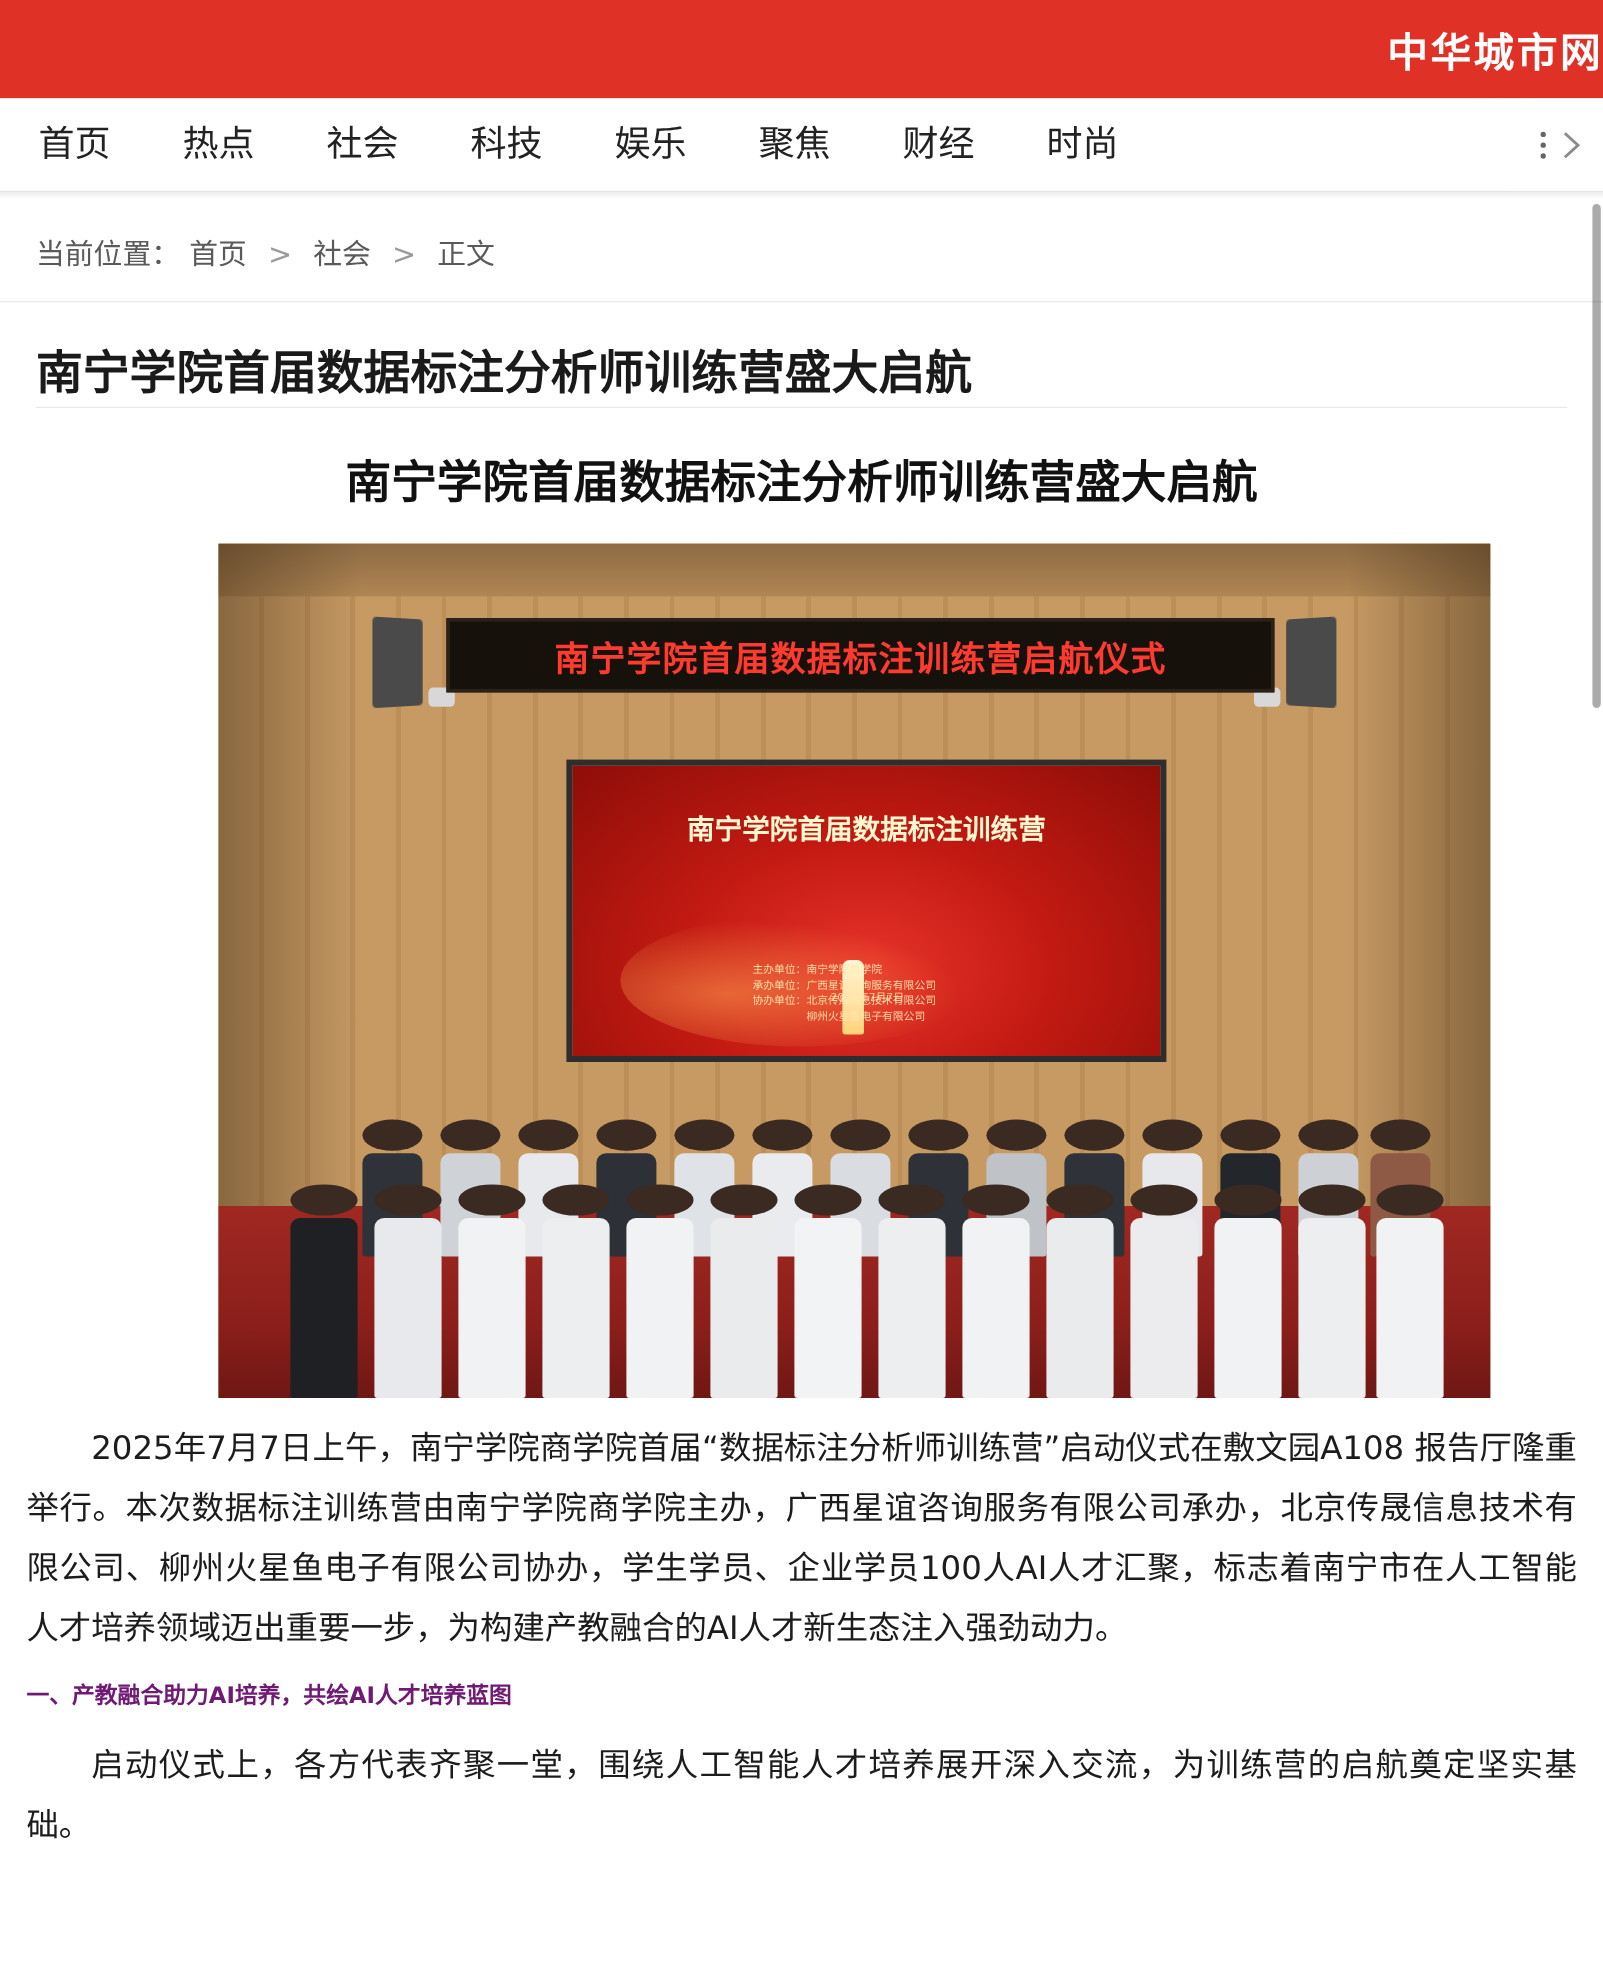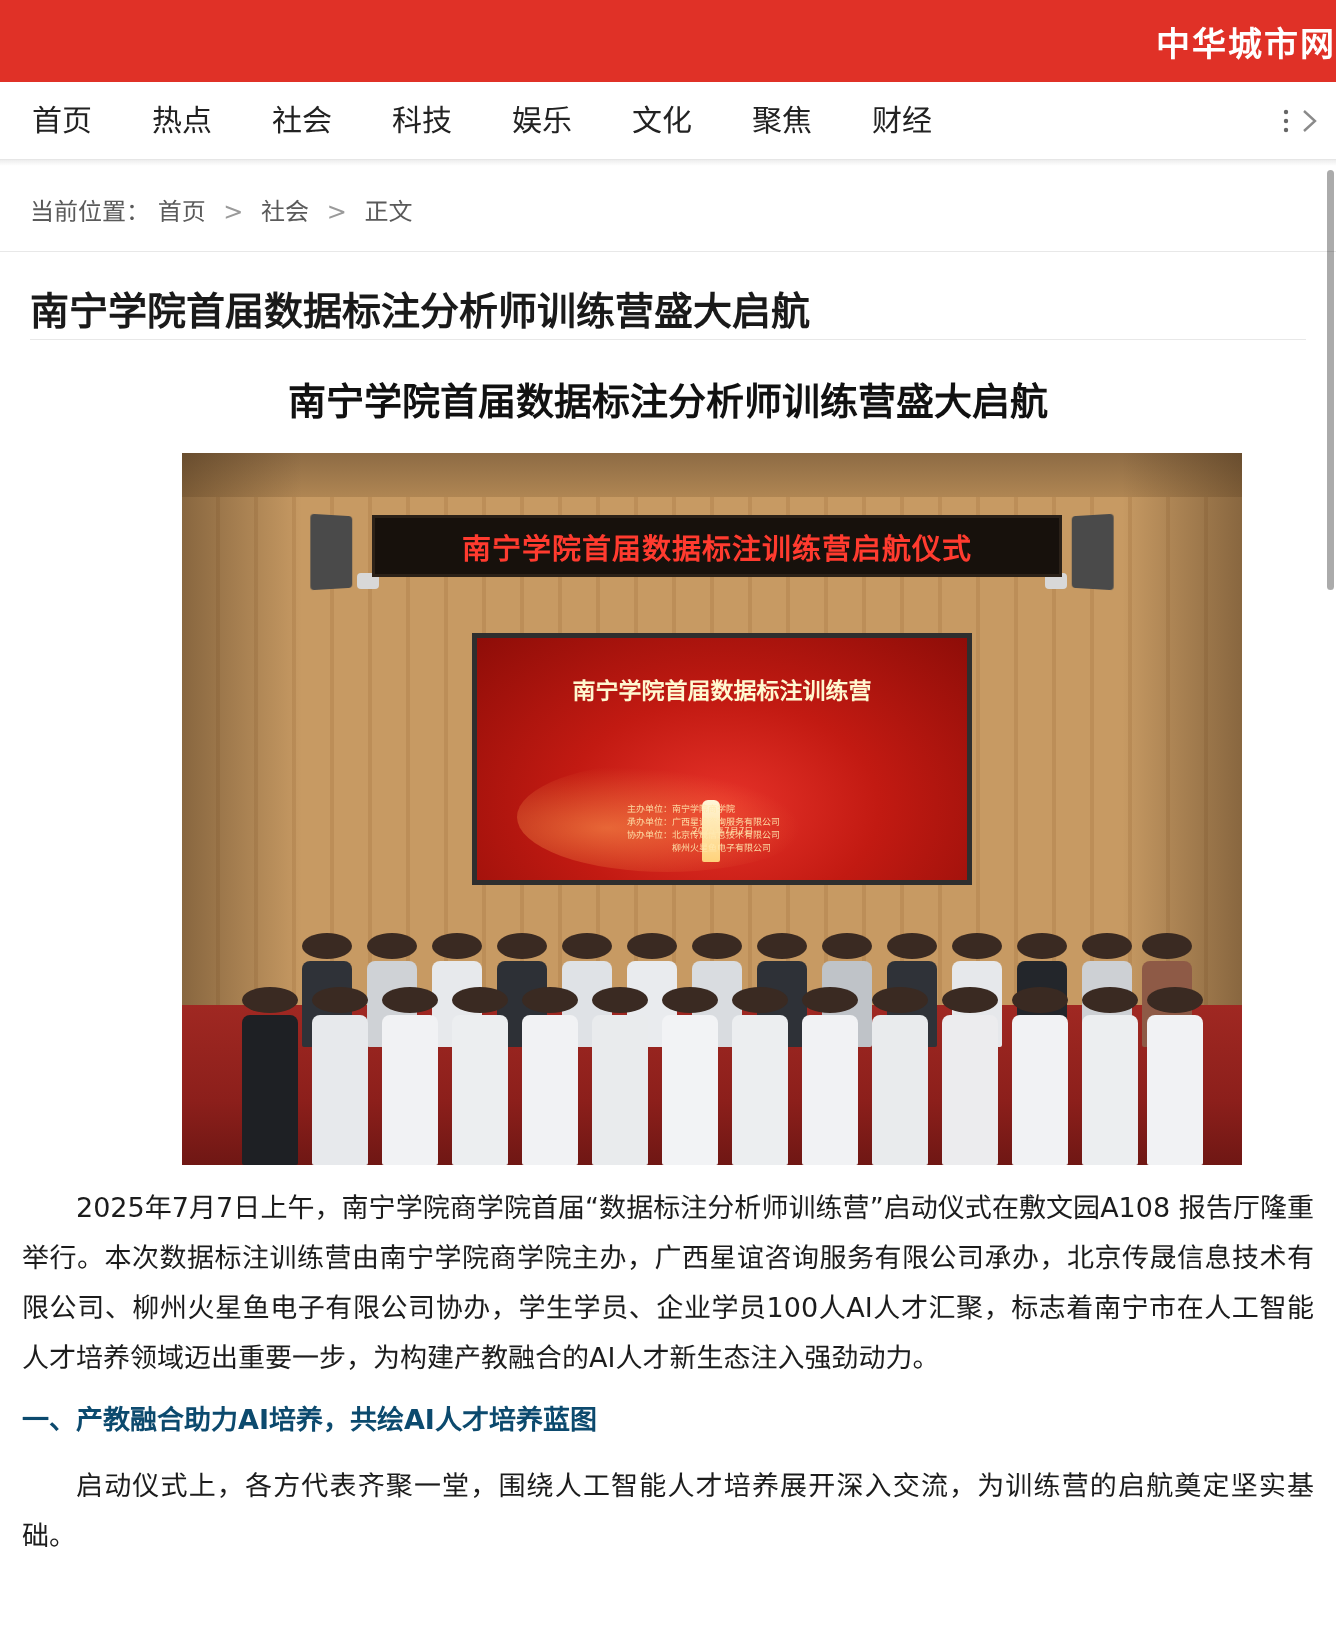--- a/index.html
+++ b/index.html
@@ -253,23 +253,23 @@
   p.para {
     font-size: 27px;
     line-height: 1.85;
     color: #1c1c1c;
     margin: 18px 0 0 0;
     text-align: justify;
     text-indent: 2em;
     font-family: "DejaVu Sans", "Liberation Sans", sans-serif;
   }
   h3.sub-heading {
-    font-size: 27px;
+    font-size: 19px;
     font-weight: 700;
-    color: #0c4a6e;
+    color: #701a75;
     margin: 14px 0 0 0;
     line-height: 1.7;
     font-family: "DejaVu Sans", "Liberation Sans", sans-serif;
   }
 
   
   .scrollbar-track {
     position: absolute;
     top: 0; right: 0;
     width: 10px; height: 1636px;
@@ -290,23 +290,23 @@
   <div class="site-logo">中华城市网</div>
 </header>
 
 <nav class="nav-bar">
   <div class="nav-scroll">
     <div class="nav-item">首页</div>
     <div class="nav-item">热点</div>
     <div class="nav-item">社会</div>
     <div class="nav-item">科技</div>
     <div class="nav-item">娱乐</div>
-    <div class="nav-item">文化</div>
     <div class="nav-item">聚焦</div>
     <div class="nav-item">财经</div>
+    <div class="nav-item">时尚</div>
   </div>
   <div class="nav-fade"></div>
   <div class="nav-more">
     <svg width="8" height="30" viewBox="0 0 8 30" aria-hidden="true">
       <circle cx="4" cy="6" r="2.2" fill="#666"></circle>
       <circle cx="4" cy="15" r="2.2" fill="#666"></circle>
       <circle cx="4" cy="24" r="2.2" fill="#666"></circle>
     </svg>
   </div>
   <div class="nav-arrow">

